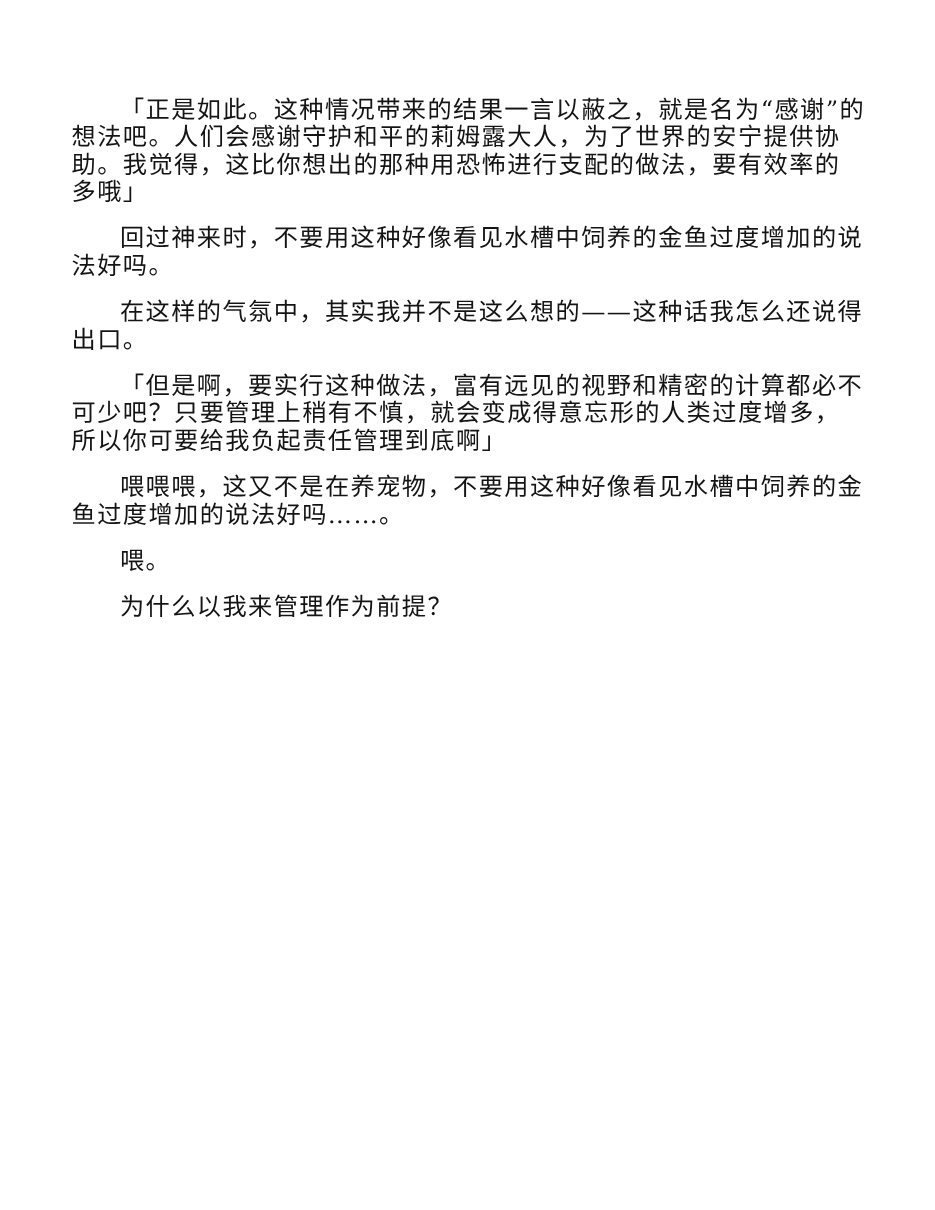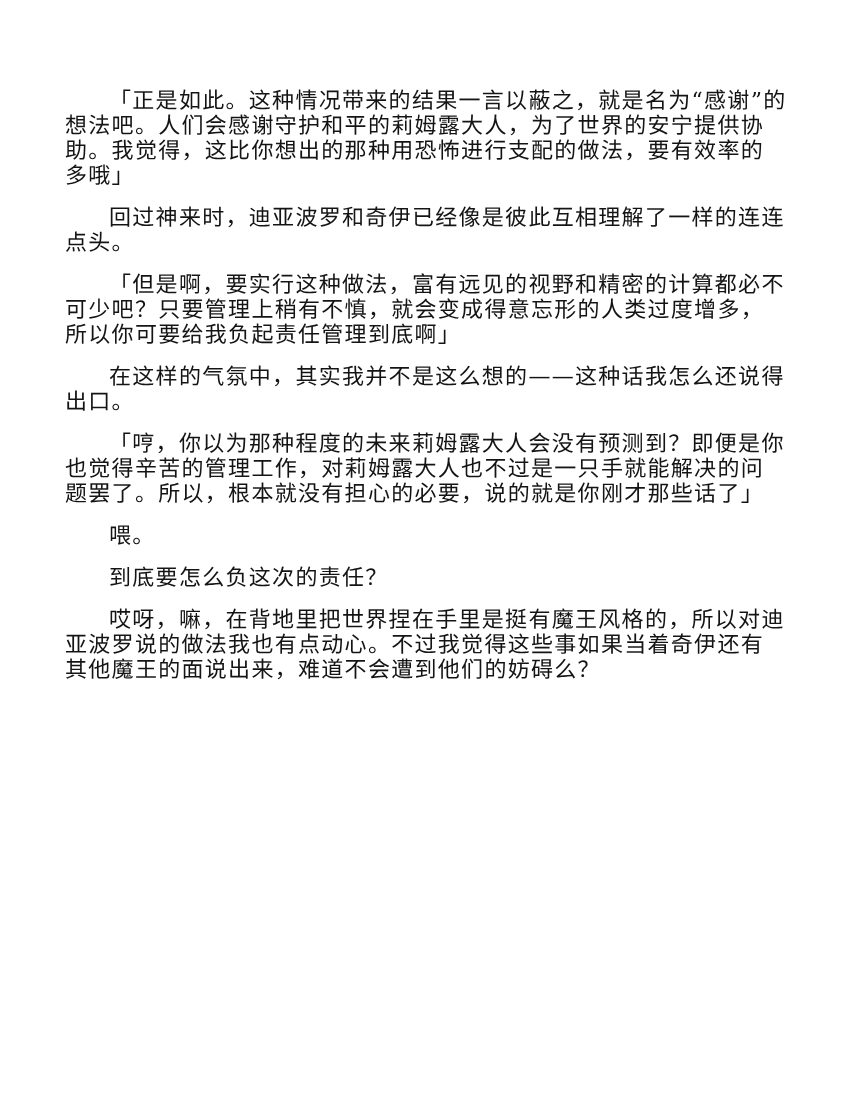--- a/index.html
+++ b/index.html
@@ -29,21 +29,20 @@
     word-break: break-all;
     text-align: left;
   }
 </style>
 </head>
 <body>
 
 <main class="page">
   <article class="text-content">
     <p>「正是如此。这种情况带来的结果一言以蔽之，就是名为“感谢”的想法吧。人们会感谢守护和平的莉姆露大人，为了世界的安宁提供协助。我觉得，这比你想出的那种用恐怖进行支配的做法，要有效率的多哦」</p>
-    <p>回过神来时，迪亚波罗和奇伊已经像是彼此互相理解了一样的连连点头。</p>
+    <p>回过神来时，不要用这种好像看见水槽中饲养的金鱼过度增加的说法好吗。</p>
+    <p>在这样的气氛中，其实我并不是这么想的——这种话我怎么还说得出口。</p>
     <p>「但是啊，要实行这种做法，富有远见的视野和精密的计算都必不可少吧？只要管理上稍有不慎，就会变成得意忘形的人类过度增多，所以你可要给我负起责任管理到底啊」</p>
-    <p>在这样的气氛中，其实我并不是这么想的——这种话我怎么还说得出口。</p>
-    <p>「哼，你以为那种程度的未来莉姆露大人会没有预测到？即便是你也觉得辛苦的管理工作，对莉姆露大人也不过是一只手就能解决的问题罢了。所以，根本就没有担心的必要，说的就是你刚才那些话了」</p>
+    <p>喂喂喂，这又不是在养宠物，不要用这种好像看见水槽中饲养的金鱼过度增加的说法好吗……。</p>
     <p>喂。</p>
-    <p>到底要怎么负这次的责任？</p>
-    <p>哎呀，嘛，在背地里把世界捏在手里是挺有魔王风格的，所以对迪亚波罗说的做法我也有点动心。不过我觉得这些事如果当着奇伊还有其他魔王的面说出来，难道不会遭到他们的妨碍么？</p>
+    <p>为什么以我来管理作为前提？</p>
   </article>
 </main>
 
 </body></html>

